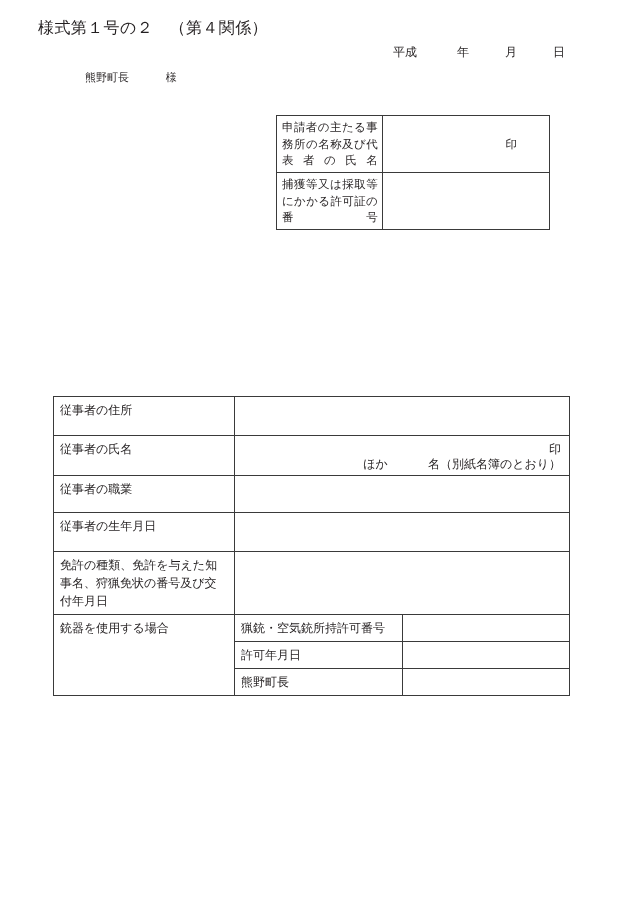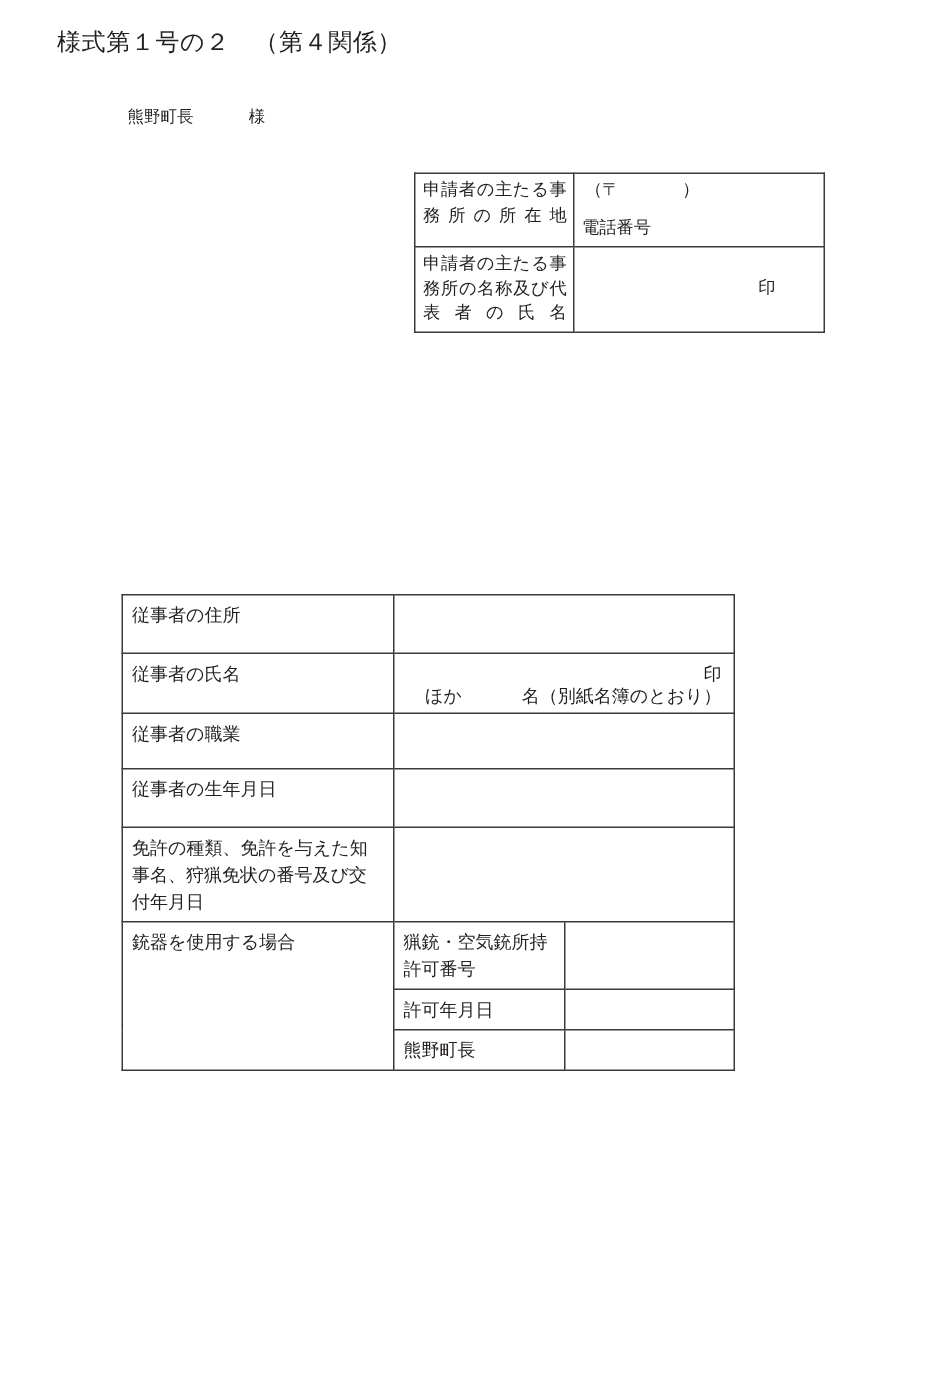--- a/index.html
+++ b/index.html
@@ -119,25 +119,24 @@
   }
   .body-para .l1 { display: block; text-indent: 18px; white-space: nowrap; }
   .body-para .l2 { display: block; white-space: nowrap; }
   .body-para .nsp { display: inline-block; width: 4px; }
 
   
   .main-table {
     position: absolute;
     left: 53px;
     top: 396px;
-    width: 409px;
+    width: 517px;
     border-collapse: collapse;
     table-layout: fixed;
     font-size: 12px;
-    margin-left: 28px;
   }
   .main-table td {
     border: 1px solid #3a3a3a;
     padding: 4px 6px;
     vertical-align: top;
     line-height: 1.5;
   }
   .main-table td.label { width: 168px; }
   .main-table td.value { position: relative; }
 
@@ -163,44 +162,46 @@
 
   .gun-sub-label { width: 142px; }
 </style>
 </head>
 <body>
 
 <div class="page">
 
   <div class="form-code">様式第１号の２　（第４関係）</div>
 
+  <div class="date-line">
+    <span class="seg">平成</span>
+    <span class="gap-a"></span>
+    <span class="seg">年</span>
+    <span class="gap-b"></span>
+    <span class="seg">月</span>
+    <span class="gap-c"></span>
+    <span class="seg">日</span>
+  </div>
 
   <div class="addressee">
     <span>熊野町長</span>
     <span class="honorific">様</span>
   </div>
 
   <table class="applicant-table">
     <tbody>
-      <tr class="row-addr">
-        <td class="label">申請者の主たる事務所の所在地</td>
-        <td class="value">
-          <span class="postal">
-            <span>（〒</span>
-            <span class="sp"></span>
-            <span>）</span>
-          </span>
-          <span class="tel">電話番号</span>
-        </td>
-      </tr>
       <tr class="row-name">
         <td class="label">申請者の主たる事務所の名称及び代表者の氏名</td>
         <td class="value">
           <span class="seal-right">印</span>
         </td>
+      </tr>
+      <tr class="row-permit">
+        <td class="label">捕獲等又は採取等にかかる許可証の番号</td>
+        <td class="value"></td>
       </tr>
     </tbody>
   </table>
 
 
 
   <table class="main-table">
     <tbody>
       <tr class="h-addr">
         <td class="label">従事者の住所</td>

